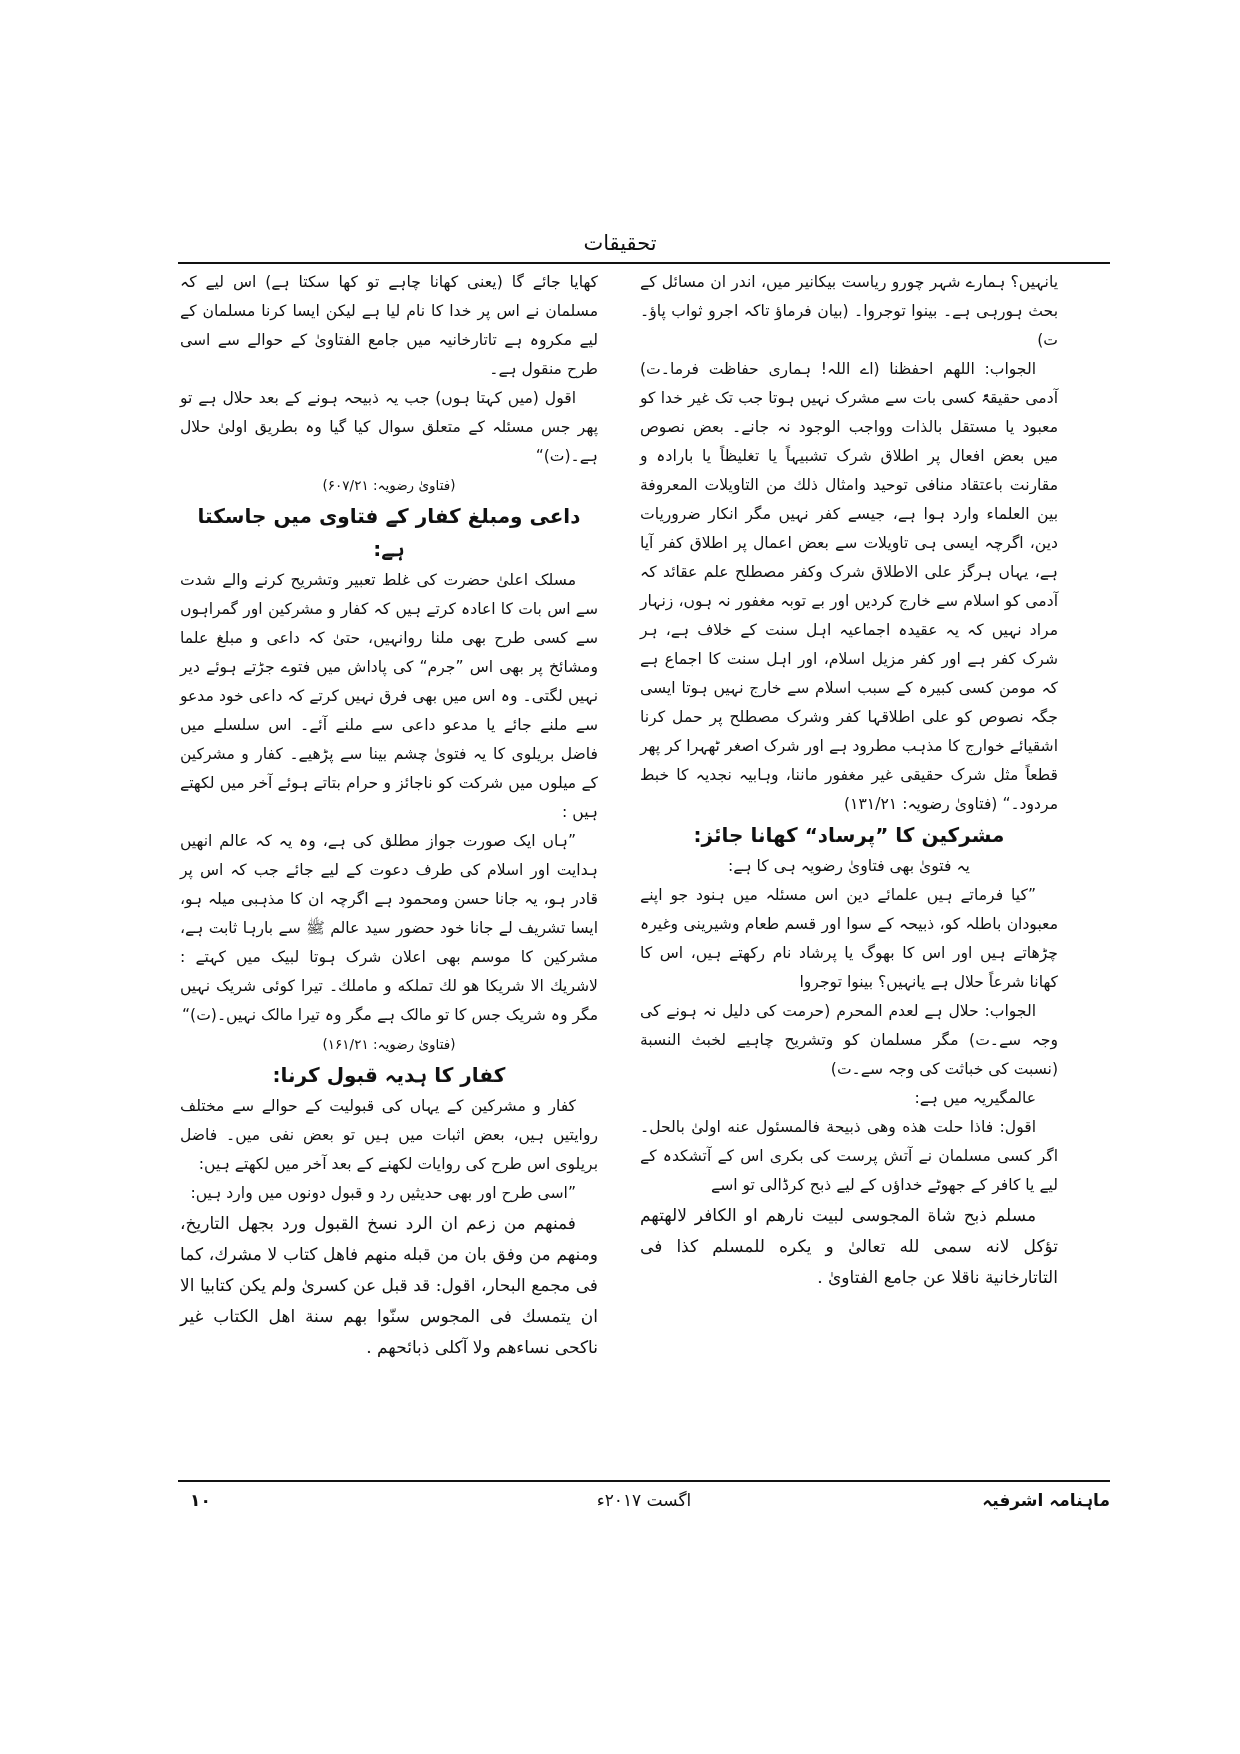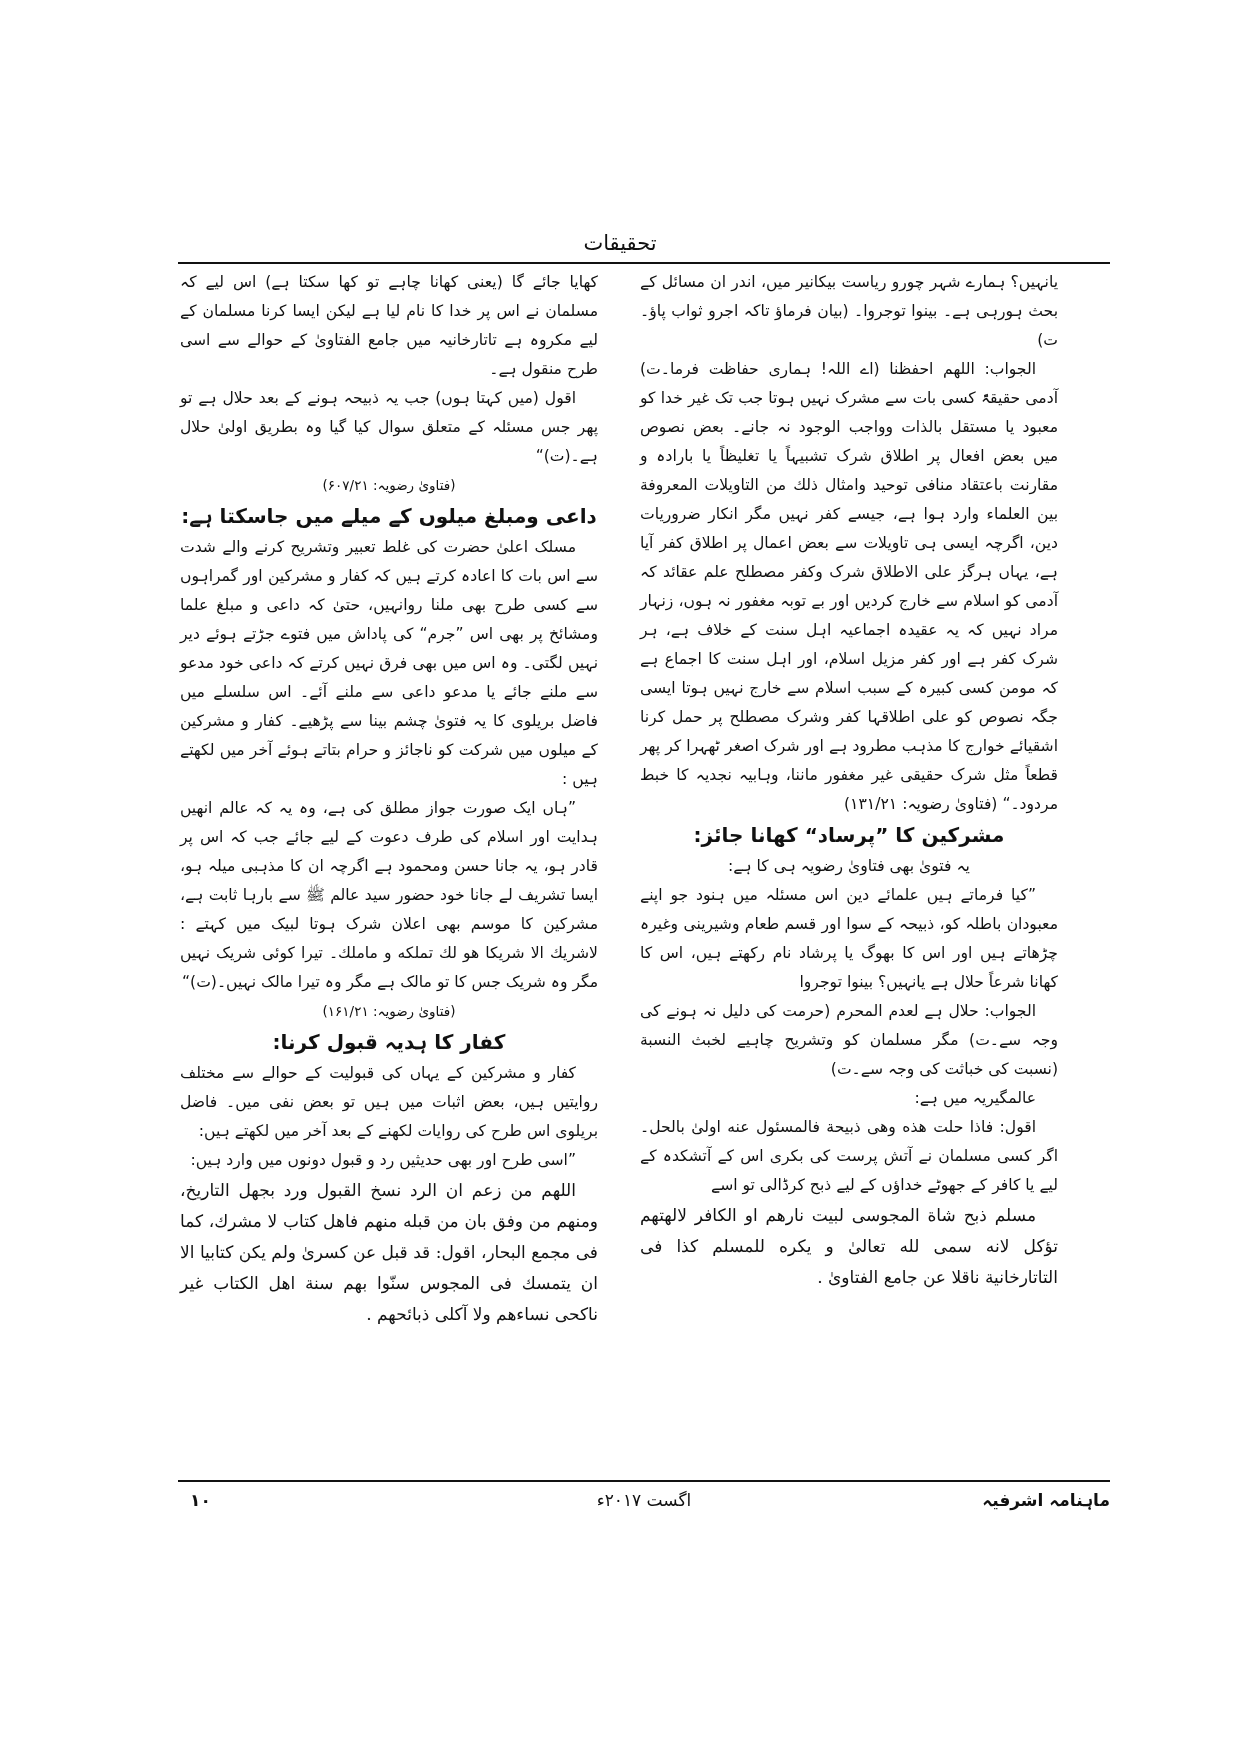--- a/index.html
+++ b/index.html
@@ -43,28 +43,28 @@
     <p class="indent">الجواب: حلال ہے لعدم المحرم (حرمت کی دلیل نہ ہونے کی وجہ سے۔ت) مگر مسلمان کو وتشریح چاہیے لخبث النسبة (نسبت کی خباثت کی وجہ سے۔ت)</p>
     <p class="indent">عالمگیریہ میں ہے:</p>
     <p class="indent">اقول: فاذا حلت هذه وهی ذبیحة فالمسئول عنه اولىٰ بالحل۔ اگر کسی مسلمان نے آتش پرست کی بکری اس کے آتشکدہ کے لیے یا کافر کے جھوٹے خداؤں کے لیے ذبح کرڈالی تو اسے</p>
     <p class="indent arabic">مسلم ذبح شاة المجوسی لبیت نارهم او الكافر لالهتهم تؤكل لانه سمى لله تعالىٰ و یكره للمسلم كذا فی التاتارخانیة ناقلا عن جامع الفتاویٰ .</p>
   </div>
 
   <div class="col left">
     <p>کھایا جائے گا (یعنی کھانا چاہے تو کھا سکتا ہے) اس لیے کہ مسلمان نے اس پر خدا کا نام لیا ہے لیکن ایسا کرنا مسلمان کے لیے مکروہ ہے تاتارخانیہ میں جامع الفتاویٰ کے حوالے سے اسی طرح منقول ہے۔</p>
     <p class="indent">اقول (میں کہتا ہوں) جب یہ ذبیحہ ہونے کے بعد حلال ہے تو پھر جس مسئلہ کے متعلق سوال کیا گیا وہ بطریق اولیٰ حلال ہے۔(ت)“</p>
     <p class="cite">(فتاویٰ رضویہ: ۶۰۷/۲۱)</p>
-    <p class="heading">داعی ومبلغ میلوں کے میلے میں جاسکتا ہے:</p>
+    <p class="heading">داعی ومبلغ کفار کے فتاوی میں جاسکتا ہے:</p>
     <p class="indent">مسلک اعلیٰ حضرت کی غلط تعبیر وتشریح کرنے والے شدت سے اس بات کا اعادہ کرتے ہیں کہ کفار و مشرکین اور گمراہوں سے کسی طرح بھی ملنا روانہیں، حتیٰ کہ داعی و مبلغ علما ومشائخ پر بھی اس ”جرم“ کی پاداش میں فتوے جڑتے ہوئے دیر نہیں لگتی۔ وہ اس میں بھی فرق نہیں کرتے کہ داعی خود مدعو سے ملنے جائے یا مدعو داعی سے ملنے آئے۔ اس سلسلے میں فاضل بریلوی کا یہ فتویٰ چشم بینا سے پڑھیے۔ کفار و مشرکین کے میلوں میں شرکت کو ناجائز و حرام بتاتے ہوئے آخر میں لکھتے ہیں :</p>
     <p class="indent">”ہاں ایک صورت جواز مطلق کی ہے، وہ یہ کہ عالم انھیں ہدایت اور اسلام کی طرف دعوت کے لیے جائے جب کہ اس پر قادر ہو، یہ جانا حسن ومحمود ہے اگرچہ ان کا مذہبی میلہ ہو، ایسا تشریف لے جانا خود حضور سید عالم ﷺ سے بارہا ثابت ہے، مشرکین کا موسم بھی اعلان شرک ہوتا لبیک میں کہتے : لاشریك الا شریكا هو لك تملكه و ماملك۔ تیرا کوئی شریک نہیں مگر وہ شریک جس کا تو مالک ہے مگر وہ تیرا مالک نہیں۔(ت)“</p>
     <p class="cite">(فتاویٰ رضویہ: ۱۶۱/۲۱)</p>
     <p class="heading">کفار کا ہدیہ قبول کرنا:</p>
     <p class="indent">کفار و مشرکین کے یہاں کی قبولیت کے حوالے سے مختلف روایتیں ہیں، بعض اثبات میں ہیں تو بعض نفی میں۔ فاضل بریلوی اس طرح کی روایات لکھنے کے بعد آخر میں لکھتے ہیں:</p>
     <p class="indent">”اسی طرح اور بھی حدیثیں رد و قبول دونوں میں وارد ہیں:</p>
-    <p class="indent arabic">اللھم من زعم ان الرد نسخ القبول ورد بجهل التاریخ، ومنهم من وفق بان من قبله منهم فاهل كتاب لا مشرك، كما فی مجمع البحار، اقول: قد قبل عن كسرىٰ ولم یكن كتابیا الا ان یتمسك فی المجوس سنّوا بهم سنة اهل الكتاب غیر ناكحی نساءهم ولا آكلی ذبائحهم .</p>
+    <p class="indent arabic">فمنهم من زعم ان الرد نسخ القبول ورد بجهل التاریخ، ومنهم من وفق بان من قبله منهم فاهل كتاب لا مشرك، كما فی مجمع البحار، اقول: قد قبل عن كسرىٰ ولم یكن كتابیا الا ان یتمسك فی المجوس سنّوا بهم سنة اهل الكتاب غیر ناكحی نساءهم ولا آكلی ذبائحهم .</p>
   </div>
 
   <div class="rule bottom"></div>
   <div class="footer">
     <span class="mag">ماہنامہ اشرفیہ</span>
     <span class="date">اگست ۲۰۱۷ء</span>
     <span class="pnum">۱۰</span>
   </div>
 </div>
 

